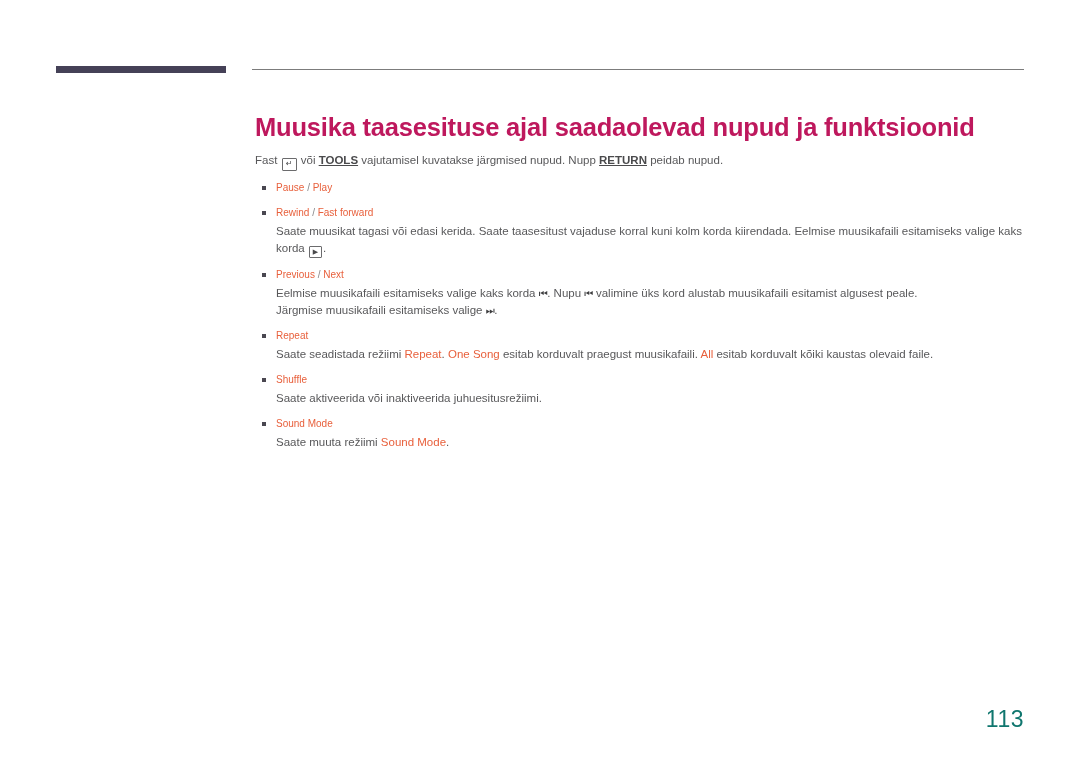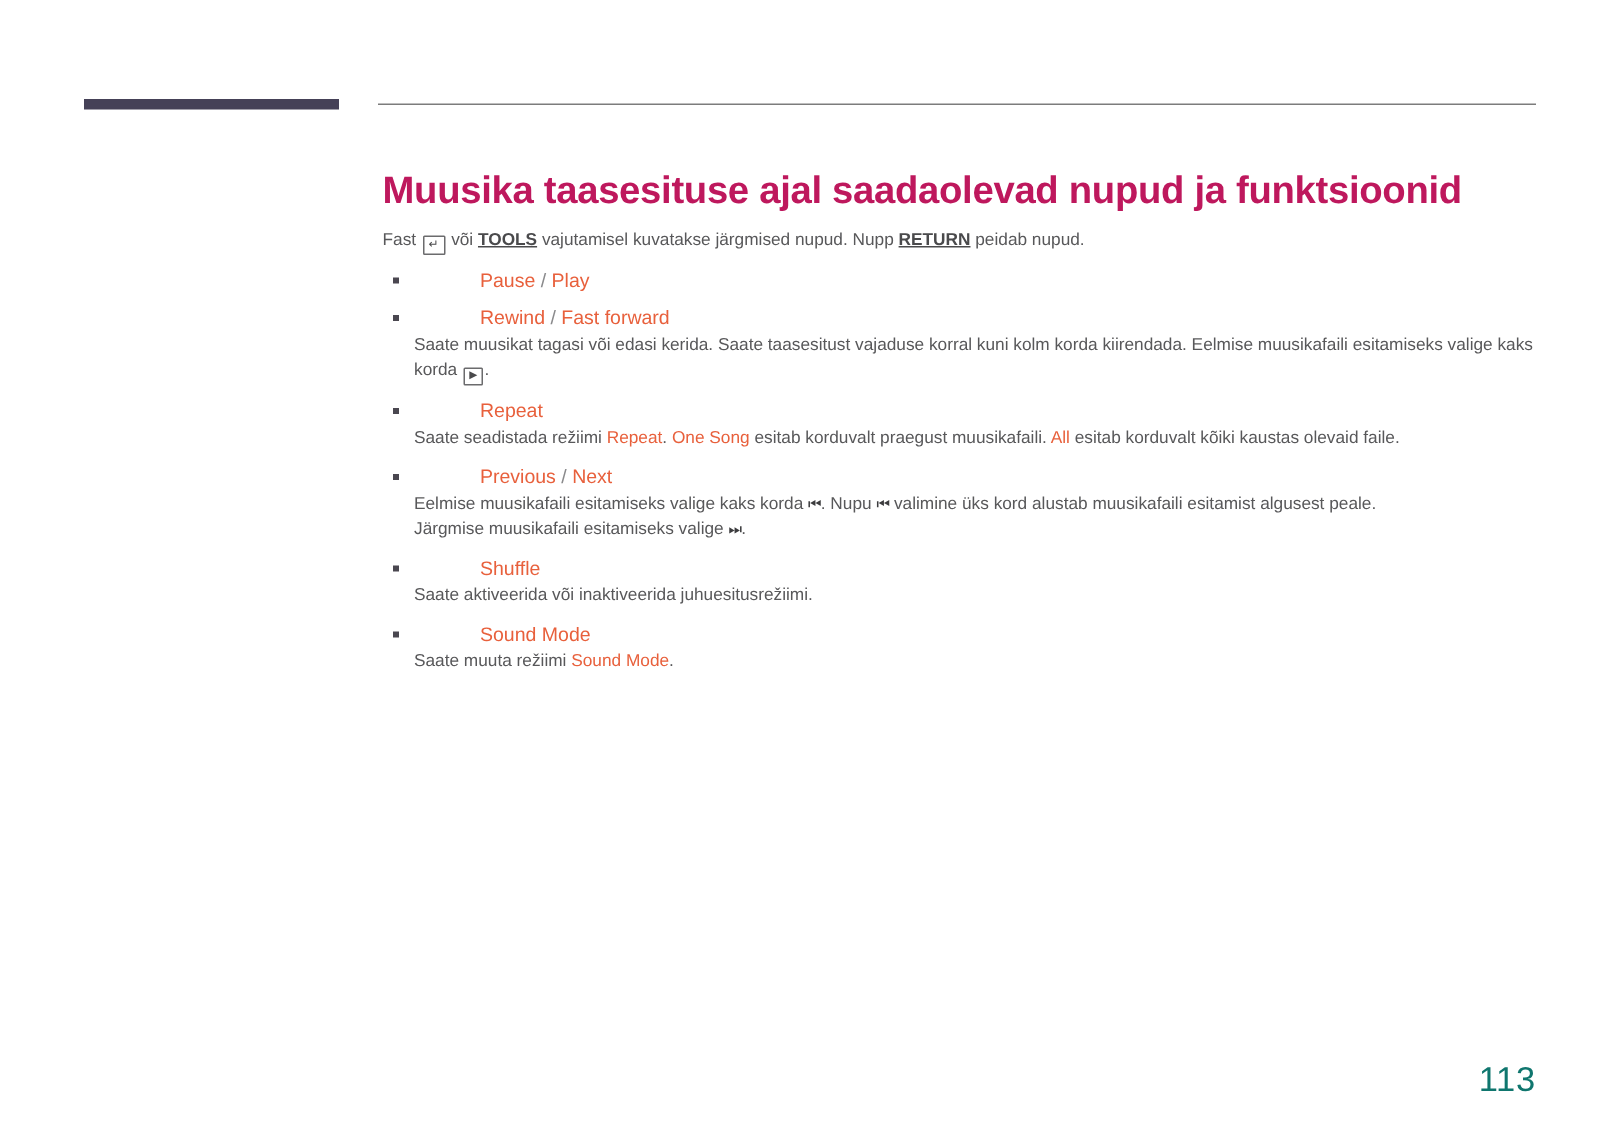--- a/index.html
+++ b/index.html
@@ -86,25 +86,24 @@
   ul.bullets > li::before {
     content: "";
     position: absolute;
     left: 7px;
     top: 6px;
     width: 4px;
     height: 4px;
     background: #4a4750;
   }
   .item-title {
-    font-size: 13px;
+    font-size: 10px;
     line-height: 16px;
     color: #e8603c;
     margin-bottom: 2px;
-    margin-left: 44px;
   }
   .item-title .sep {
     color: #8a8a8c;
   }
   .item-desc {
     font-size: 11.5px;
     line-height: 17px;
     color: #58585a;
     max-width: 760px;
   }
@@ -174,31 +173,31 @@
     <li>
       <div class="item-title"><span>Pause</span><span class="sep"> / </span><span>Play</span></div>
     </li>
 
     <li>
       <div class="item-title"><span>Rewind</span><span class="sep"> / </span><span>Fast forward</span></div>
       <div class="item-desc"><span>Saate muusikat tagasi või edasi kerida. Saate taasesitust vajaduse korral kuni kolm korda kiirendada. Eelmise muusikafaili esitamiseks valige kaks korda </span><span class="key key-play">▶</span><span>.</span></div>
     </li>
 
     <li>
-      <div class="item-title">Repeat</div>
-      <div class="item-desc"><span>Saate seadistada režiimi </span><span class="hl">Repeat</span><span>. </span><span class="hl">One Song</span><span> esitab korduvalt praegust muusikafaili. </span><span class="hl">All</span><span> esitab korduvalt kõiki kaustas olevaid faile.</span></div>
-    </li>
-
-    <li>
       <div class="item-title"><span>Previous</span><span class="sep"> / </span><span>Next</span></div>
       <div class="item-desc"><span>Eelmise muusikafaili esitamiseks valige kaks korda </span><span class="glyph">⏮</span><span>. Nupu </span><span class="glyph">⏮</span><span> valimine üks kord alustab muusikafaili esitamist algusest peale.</span></div>
       <div class="item-desc"><span>Järgmise muusikafaili esitamiseks valige </span><span class="glyph">⏭</span><span>.</span></div>
     </li>
 
     <li>
+      <div class="item-title">Repeat</div>
+      <div class="item-desc"><span>Saate seadistada režiimi </span><span class="hl">Repeat</span><span>. </span><span class="hl">One Song</span><span> esitab korduvalt praegust muusikafaili. </span><span class="hl">All</span><span> esitab korduvalt kõiki kaustas olevaid faile.</span></div>
+    </li>
+
+    <li>
       <div class="item-title">Shuffle</div>
       <div class="item-desc">Saate aktiveerida või inaktiveerida juhuesitusrežiimi.</div>
     </li>
 
     <li>
       <div class="item-title">Sound Mode</div>
       <div class="item-desc"><span>Saate muuta režiimi </span><span class="hl">Sound Mode</span><span>.</span></div>
     </li>
 
   </ul>

